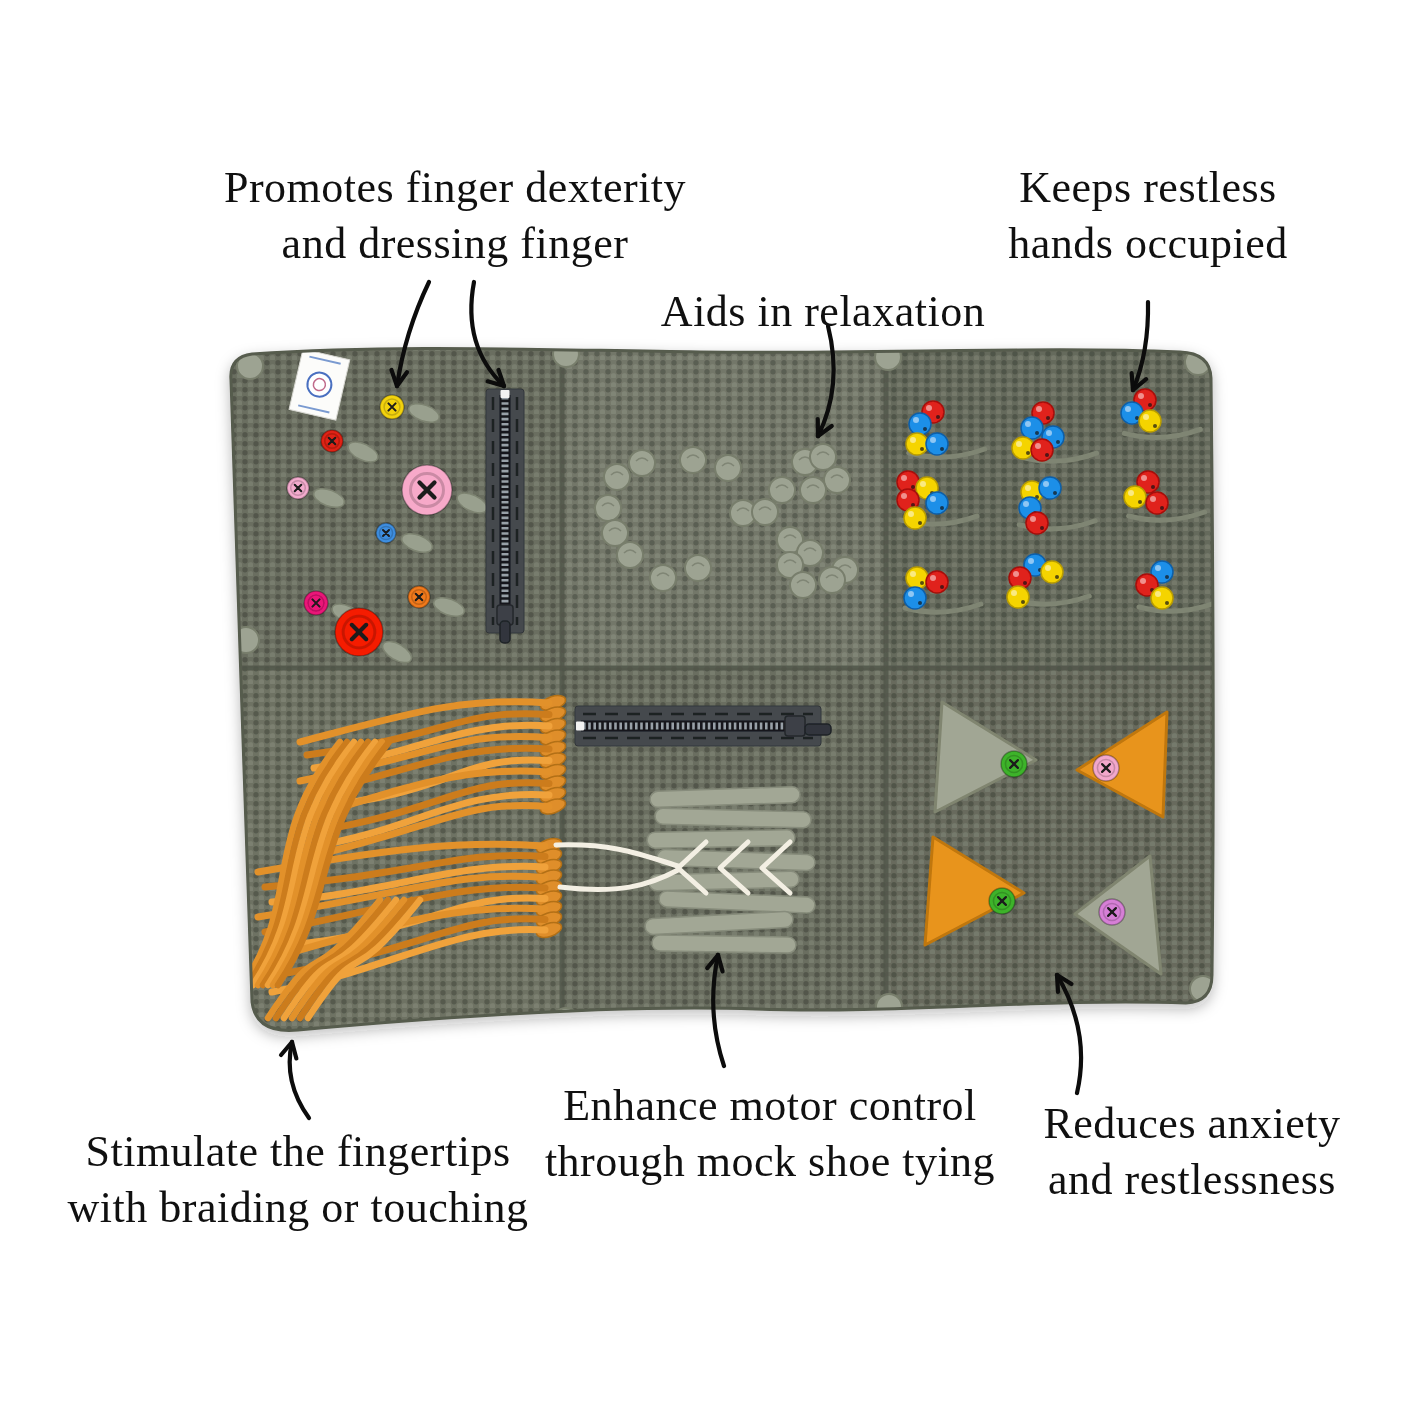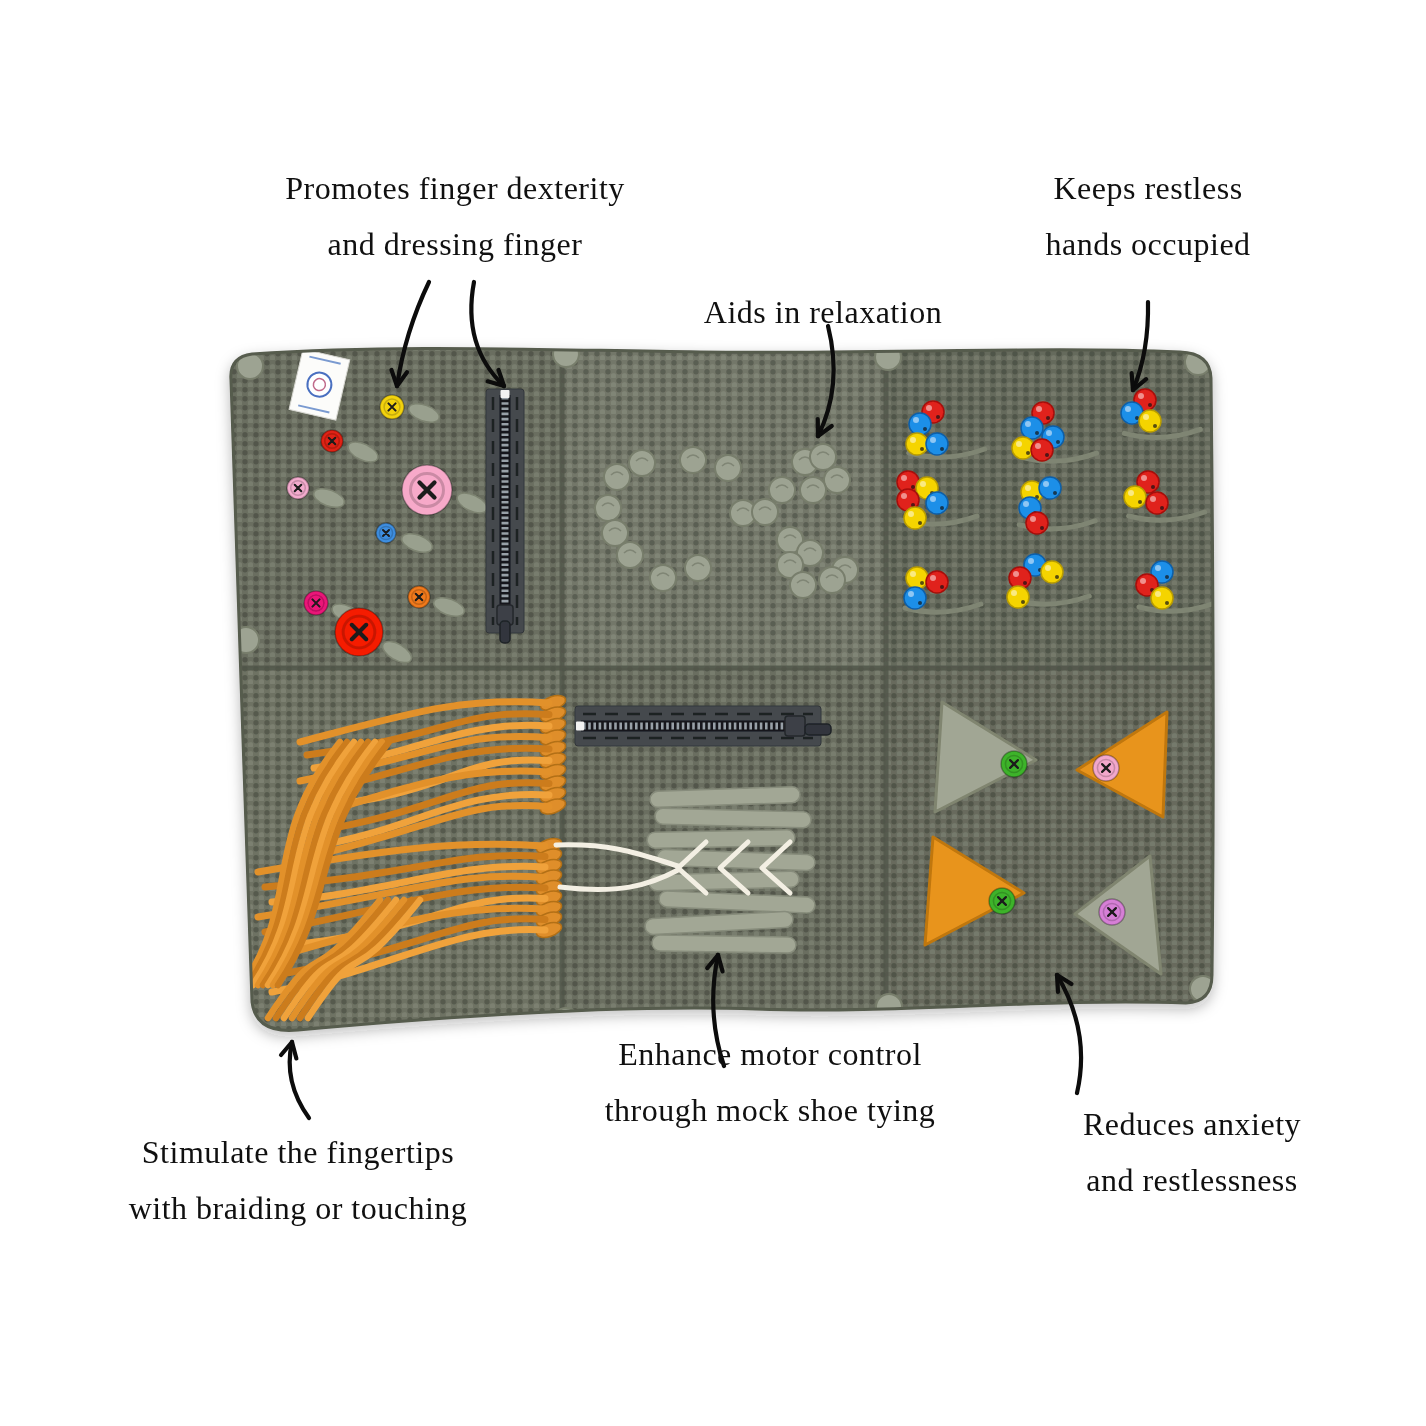--- a/index.html
+++ b/index.html
@@ -1,20 +1,20 @@
 <!DOCTYPE html>
 <html><head>
 <meta charset="utf-8">
 <style>
   html,body{margin:0;padding:0;background:#ffffff;}
   .scene{position:relative;width:1426px;height:1426px;background:#ffffff;overflow:hidden;
          font-family:"Liberation Serif","DejaVu Serif",serif;}
   .scene svg{position:absolute;left:0;top:0;}
   .label{position:absolute;transform:translateX(-50%);text-align:center;white-space:nowrap;
-         font-size:32px;line-height:56px;color:#101010;letter-spacing:0.5px;}
+         font-size:44px;line-height:56px;color:#101010;letter-spacing:0.5px;}
 </style>
 </head>
 <body style="background: rgb(255, 255, 255);">
 
 <div class="scene">
   <svg id="art" width="1426" height="1426" viewBox="0 0 1426 1426">
       <defs>
         <pattern id="st" width="11" height="9" patternUnits="userSpaceOnUse">
           <circle cx="3" cy="2.8" r="2.7" fill="rgba(25,28,20,0.28)"></circle>
           <circle cx="8.5" cy="7" r="2.7" fill="rgba(222,228,210,0.12)"></circle>
@@ -485,21 +485,21 @@
     <span>Aids in relaxation</span>
   </div>
   <div class="label" style="left: 1148px; top: 160px;">
     <span>Keeps restless</span><br>
     <span>hands occupied</span>
   </div>
   <div class="label" style="left: 298px; top: 1124px;">
     <span>Stimulate the fingertips</span><br>
     <span>with braiding or touching</span>
   </div>
-  <div class="label" style="left: 770px; top: 1026px;">
+  <div class="label" style="left: 770px; top: 1078px;">
     <span>Enhance motor control</span><br>
     <span>through mock shoe tying</span>
   </div>
   <div class="label" style="left: 1192px; top: 1096px; font-family: Liberation Serif, serif;">
     <span>Reduces anxiety</span><br>
     <span>and restlessness</span>
   </div>
 </div>
 
 </body></html>

